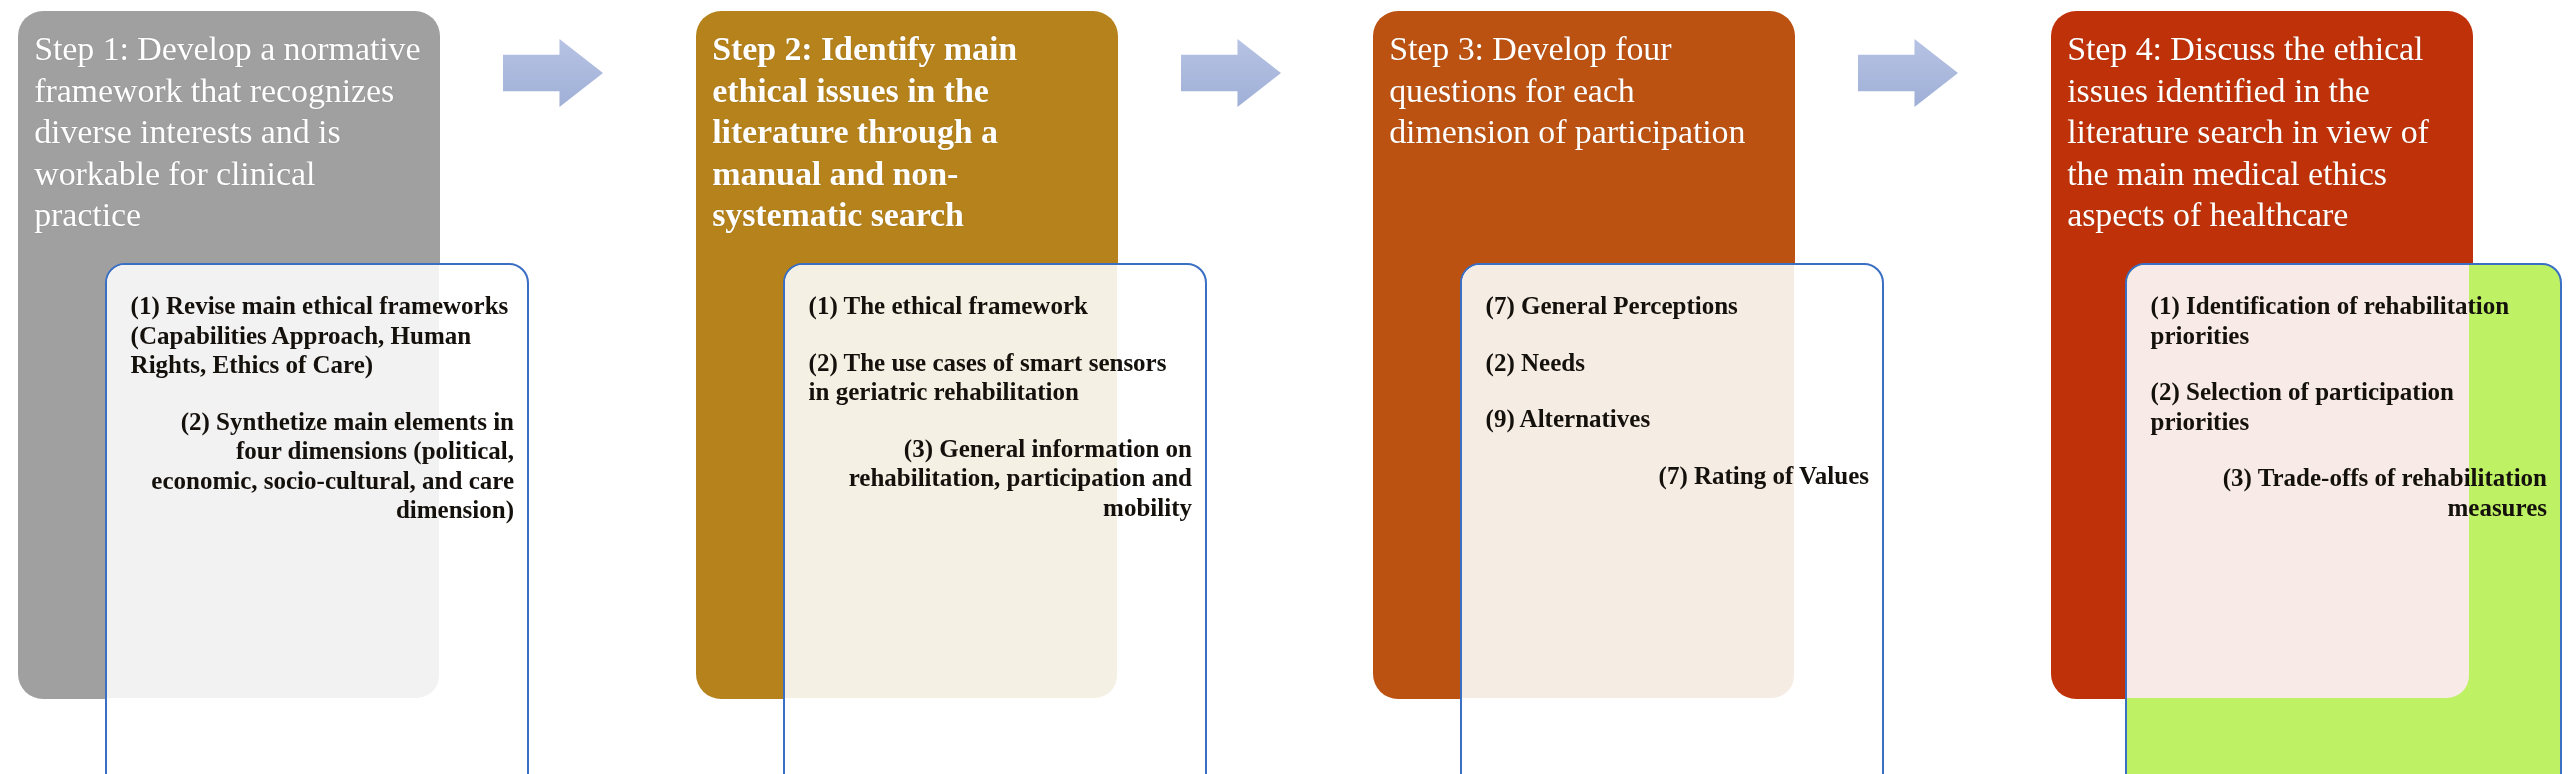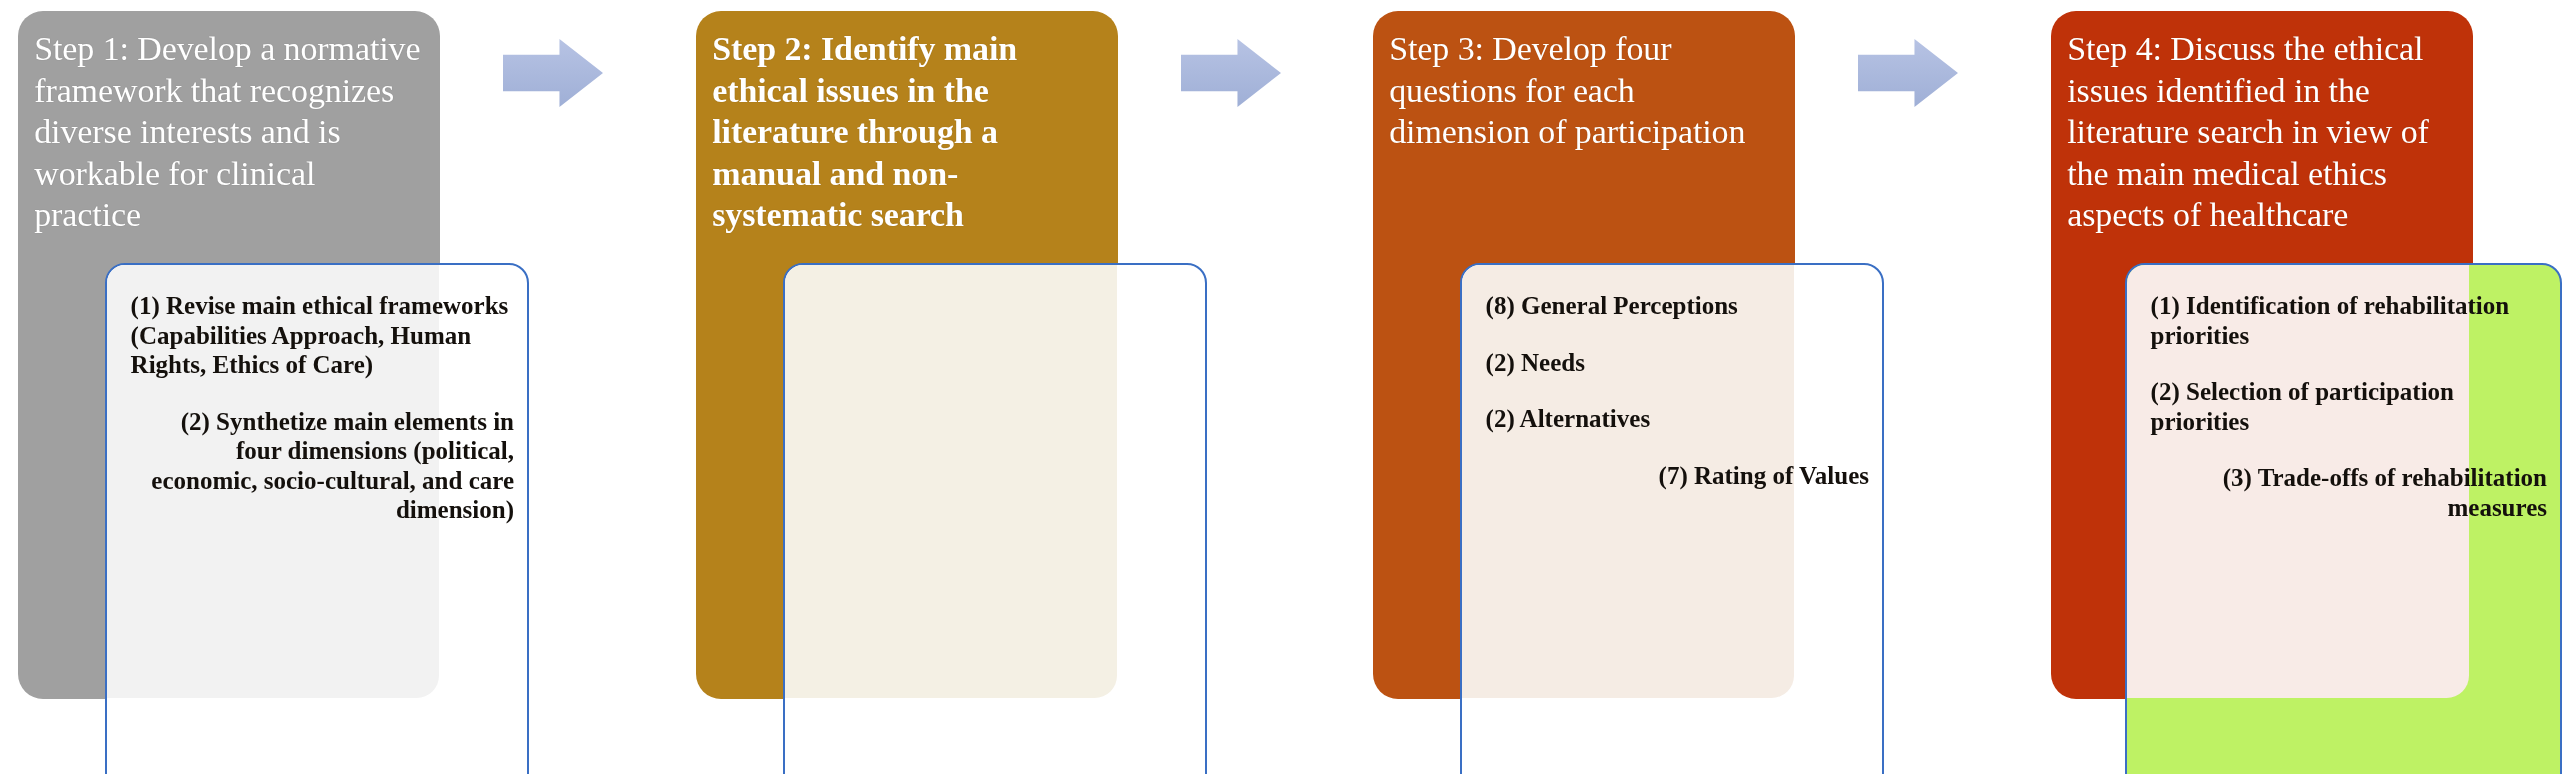--- a/index.html
+++ b/index.html
@@ -110,20 +110,25 @@
       <polygon points="0,30 96,30 96,3 170,61 96,119 96,92 0,92" fill="url(#arrGrad1)"></polygon>
     </svg>
   </div>
 
   <div class="step-col" id="col-2">
     <div class="step-box" id="box-2" style="background: rgb(181, 130, 27); font-weight: bold;">
       <span class="step-title">Step 2: Identify main ethical issues in the literature through a manual and non-systematic search</span>
     </div>
     <div class="detail-card" style="border-color: rgb(58, 111, 196); background: rgb(255, 255, 255);">
       <div class="card-tint" id="tint-2" style="background: rgb(244, 240, 228);"></div>
+      <div class="card-body">
+        <p class="card-item">(1) The ethical framework</p>
+        <p class="card-item">(2) The use cases of smart sensors in geriatric rehabilitation</p>
+        <p class="card-item">(3) General information on rehabilitation, participation and mobility</p>
+      </div>
     </div>
   </div>
 
   <div class="flow-arrow" id="arrow-2">
     <svg viewBox="0 0 170 122" xmlns="http://www.w3.org/2000/svg">
       <defs>
         <linearGradient id="arrGrad2" x1="0" y1="0" x2="0" y2="1">
           <stop offset="0%" stop-color="#b7c3e4"></stop>
           <stop offset="100%" stop-color="#9fafd6"></stop>
         </linearGradient>
@@ -132,23 +137,23 @@
     </svg>
   </div>
 
   <div class="step-col" id="col-3">
     <div class="step-box" id="box-3" style="background: rgb(188, 82, 18);">
       <span class="step-title">Step 3: Develop four questions for each dimension of participation</span>
     </div>
     <div class="detail-card" style="border-color: rgb(58, 111, 196); background: rgb(255, 255, 255);">
       <div class="card-tint" id="tint-3" style="background: rgb(245, 236, 228);"></div>
       <div class="card-body">
-        <p class="card-item">(8) General Perceptions</p>
+        <p class="card-item">(7) General Perceptions</p>
         <p class="card-item">(2) Needs</p>
-        <p class="card-item">(2) Alternatives</p>
+        <p class="card-item">(9) Alternatives</p>
         <p class="card-item">(7) Rating of Values</p>
       </div>
     </div>
   </div>
 
   <div class="flow-arrow" id="arrow-3">
     <svg viewBox="0 0 170 122" xmlns="http://www.w3.org/2000/svg">
       <defs>
         <linearGradient id="arrGrad3" x1="0" y1="0" x2="0" y2="1">
           <stop offset="0%" stop-color="#b7c3e4"></stop>

